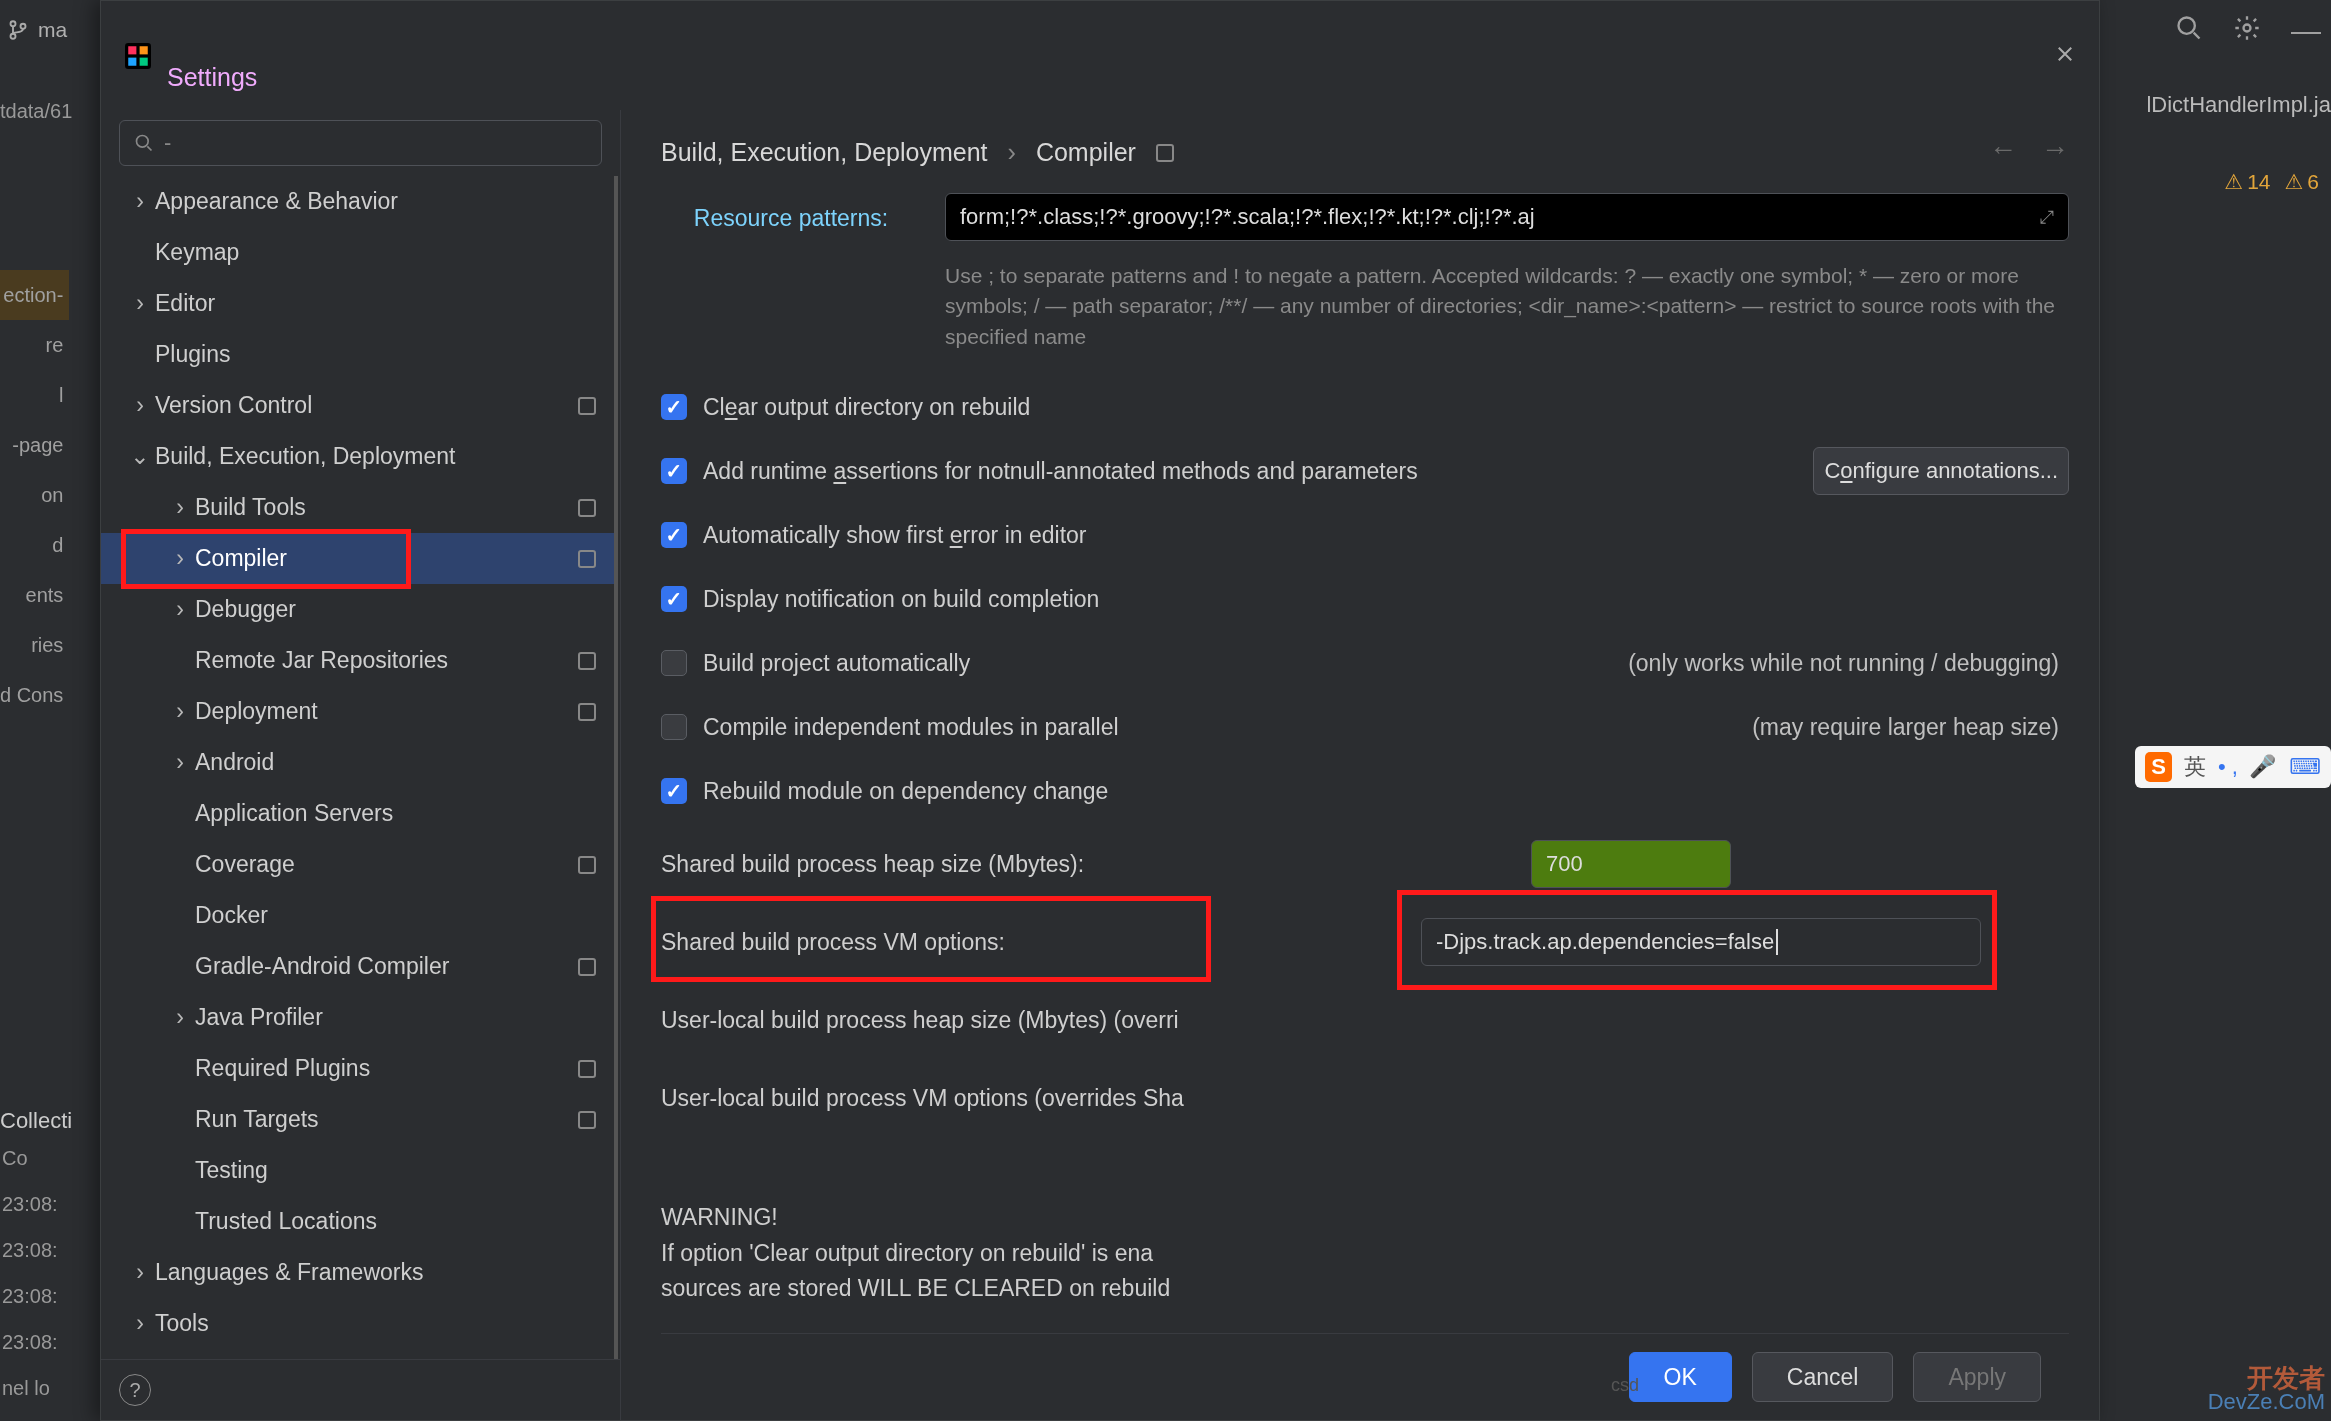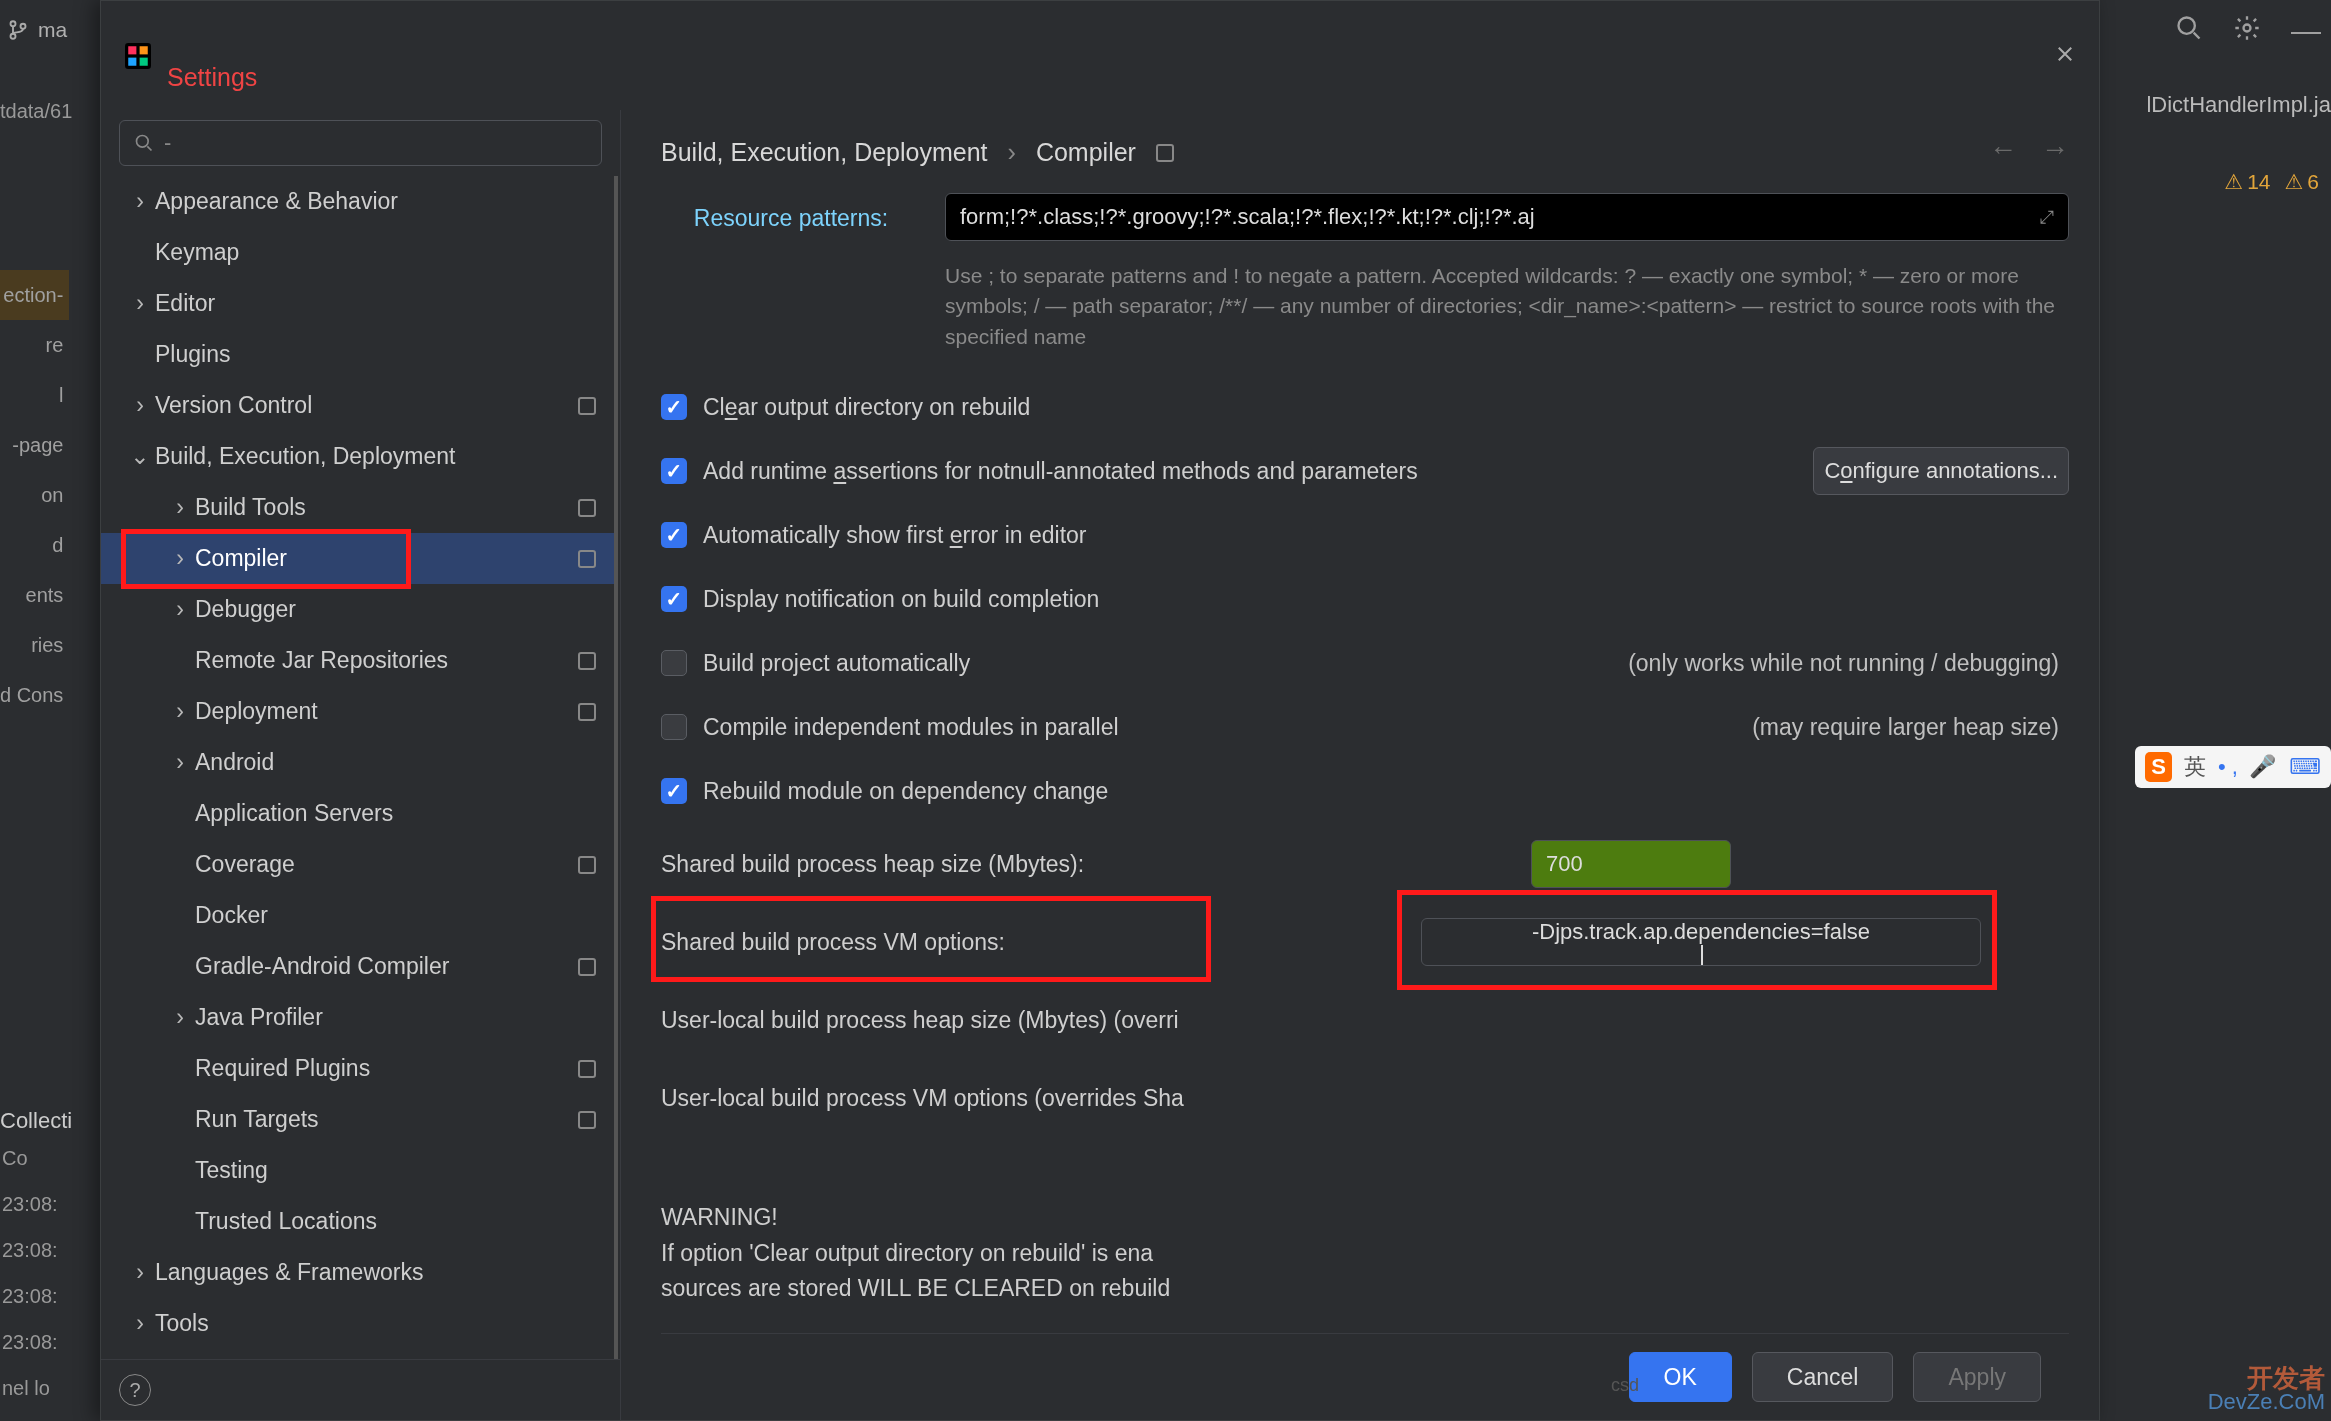--- a/index.html
+++ b/index.html
@@ -18,21 +18,21 @@
 .bg-left-bottom { position: absolute; left: 0; bottom: 10px; font-size: 20px; color: #999; line-height: 46px; font-family: "Menlo", monospace; }
 .bg-left-bottom div { padding-left: 2px; }
 .bg-sel { background: #4a3b1f; }
 .bg-imebar { position: absolute; right: 0; top: 746px; background: #f5f5f5; border-radius: 6px; padding: 6px 10px; display: flex; align-items: center; gap: 12px; }
 .bg-watermark { position: absolute; right: 6px; bottom: 8px; font-family: serif; color: #b35a3a; font-size: 26px; text-align: right; line-height: 1; }
 
 
 .dialog { position: absolute; left: 100px; top: 0; width: 2000px; height: 1421px; background: #2b2d30; border: 1px solid #3c3f41; box-shadow: -6px 0 18px rgba(0,0,0,.4); display: flex; flex-direction: column; }
 .dlg-title { display: flex; align-items: center; gap: 16px; padding: 18px 24px; }
 .dlg-title .logo { width: 26px; height: 26px; }
-.dlg-title .title { color: #ef4444; font-size: 25px; margin-top: 44px; }
+.dlg-title .title { color: #f0abfc; font-size: 25px; margin-top: 44px; }
 .dlg-close { margin-left: auto; color: #a8a8a8; font-size: 26px; background: none; border: none; cursor: pointer; }
 .dlg-body { display: flex; flex: 1; min-height: 0; }
 
 
 .sidebar { width: 520px; display: flex; flex-direction: column; border-right: 1px solid #393b40; }
 .search-wrap { padding: 10px 18px; }
 .search { width: 100%; height: 46px; background: #2b2d30; border: 1px solid #4e5157; border-radius: 6px; padding: 0 14px; color: #ccc; font-size: 22px; display: flex; align-items: center; gap: 10px; }
 .search svg { width: 20px; height: 20px; color: #888; }
 .tree { flex: 1; overflow: auto; padding-bottom: 12px; position: relative; }
 .tree-inner { border-right: 4px solid #555; margin-right: 2px; }
@@ -65,21 +65,21 @@
 .chk.on::after { content: "✓"; color: #fff; font-size: 20px; font-weight: bold; }
 .chk.off { background: #3a3c40; border: 1px solid #5a5d63; }
 .chk-row .u { text-decoration: underline; text-underline-offset: 3px; }
 .chk-row .side-note { margin-left: auto; color: #c0c0c0; padding-right: 10px; }
 .cfg-btn { margin-left: auto; background: #393b40; border: 1px solid #56585e; border-radius: 6px; padding: 10px 10px; color: #ddd; font-size: 22px; }
 .cfg-btn .u { text-decoration: underline; text-underline-offset: 3px; }
 
 .kv-row { display: flex; align-items: center; height: 60px; margin-top: 4px; }
 .kv-row .klabel { width: 760px; color: #cfcfcf; font-size: 23px; }
 .num-input { width: 200px; background: #4d7c0f; border: 1px solid #4e5157; border-radius: 6px; height: 48px; padding: 0 14px; color: #ddd; font-size: 22px; }
-.vm-input { width: 560px; background: #2b2d30; border: 1px solid #4e5157; border-radius: 6px; height: 48px; padding: 0 14px; color: #ddd; font-family: "Menlo","Consolas",monospace; font-size: 22px; display: flex; align-items: center; flex-direction: column; }
+.vm-input { width: 560px; background: #2b2d30; border: 1px solid #4e5157; border-radius: 6px; height: 48px; padding: 0 14px; color: #ddd; font-family: "Menlo","Consolas",monospace; font-size: 22px; display: flex; align-items: center; }
 .vm-input .caret { display: inline-block; width: 2px; height: 26px; background: #ddd; margin-left: 2px; }
 
 .warning-block { margin-top: auto; padding: 24px 0 26px 0; font-size: 23px; color: #cfcfcf; line-height: 1.55; }
 
 .footer { border-top: 1px solid #393b40; padding: 18px 28px; display: flex; gap: 20px; justify-content: flex-end; }
 .btn { height: 50px; padding: 0 34px; border-radius: 6px; font-size: 23px; border: 1px solid #56585e; background: #393b40; color: #ddd; cursor: pointer; }
 .btn.primary { background: #3574f0; border-color: #3574f0; color: #fff; }
 .btn.disabled { color: #777; }
 .footer .csdn { position: absolute; right: 460px; bottom: 24px; color: #555; font-size: 18px; }
 

